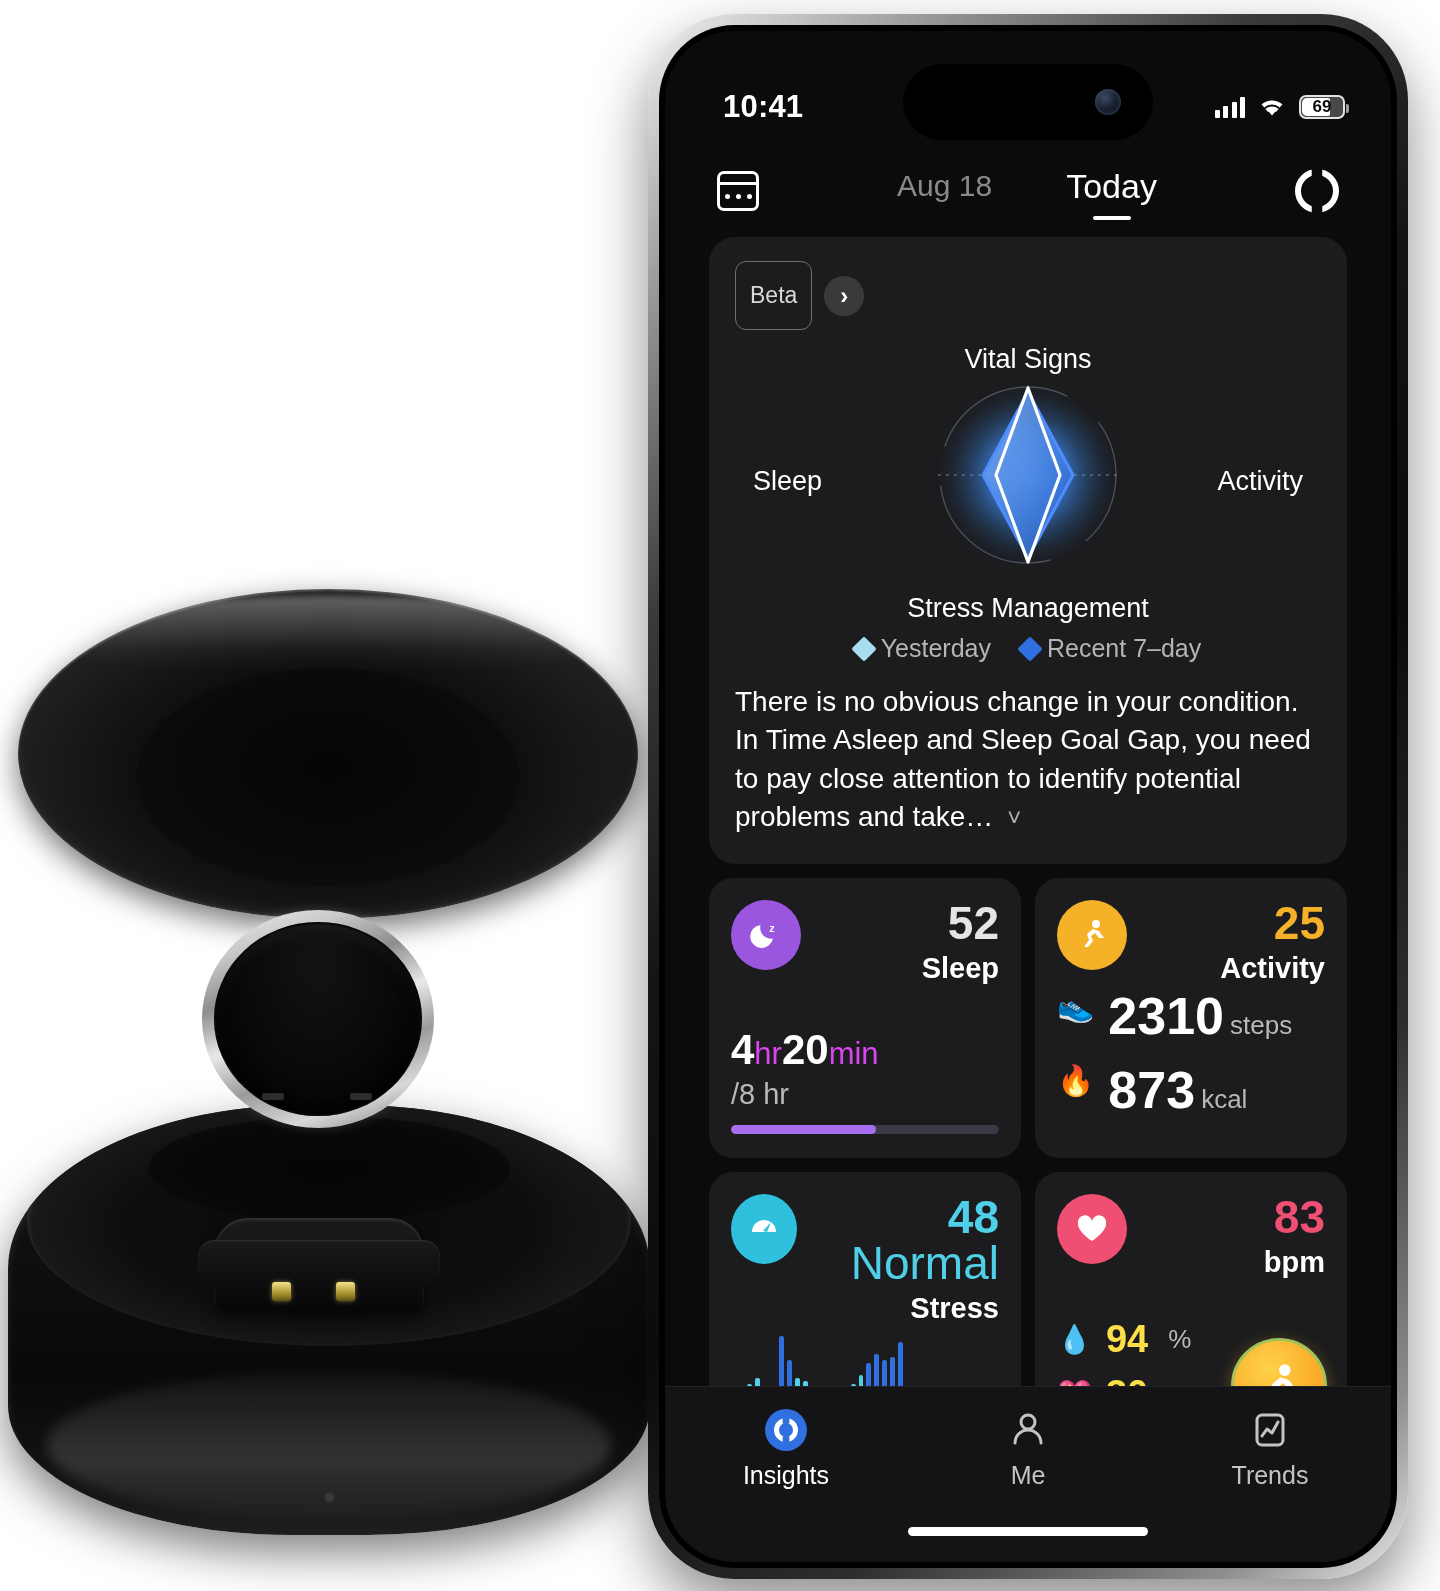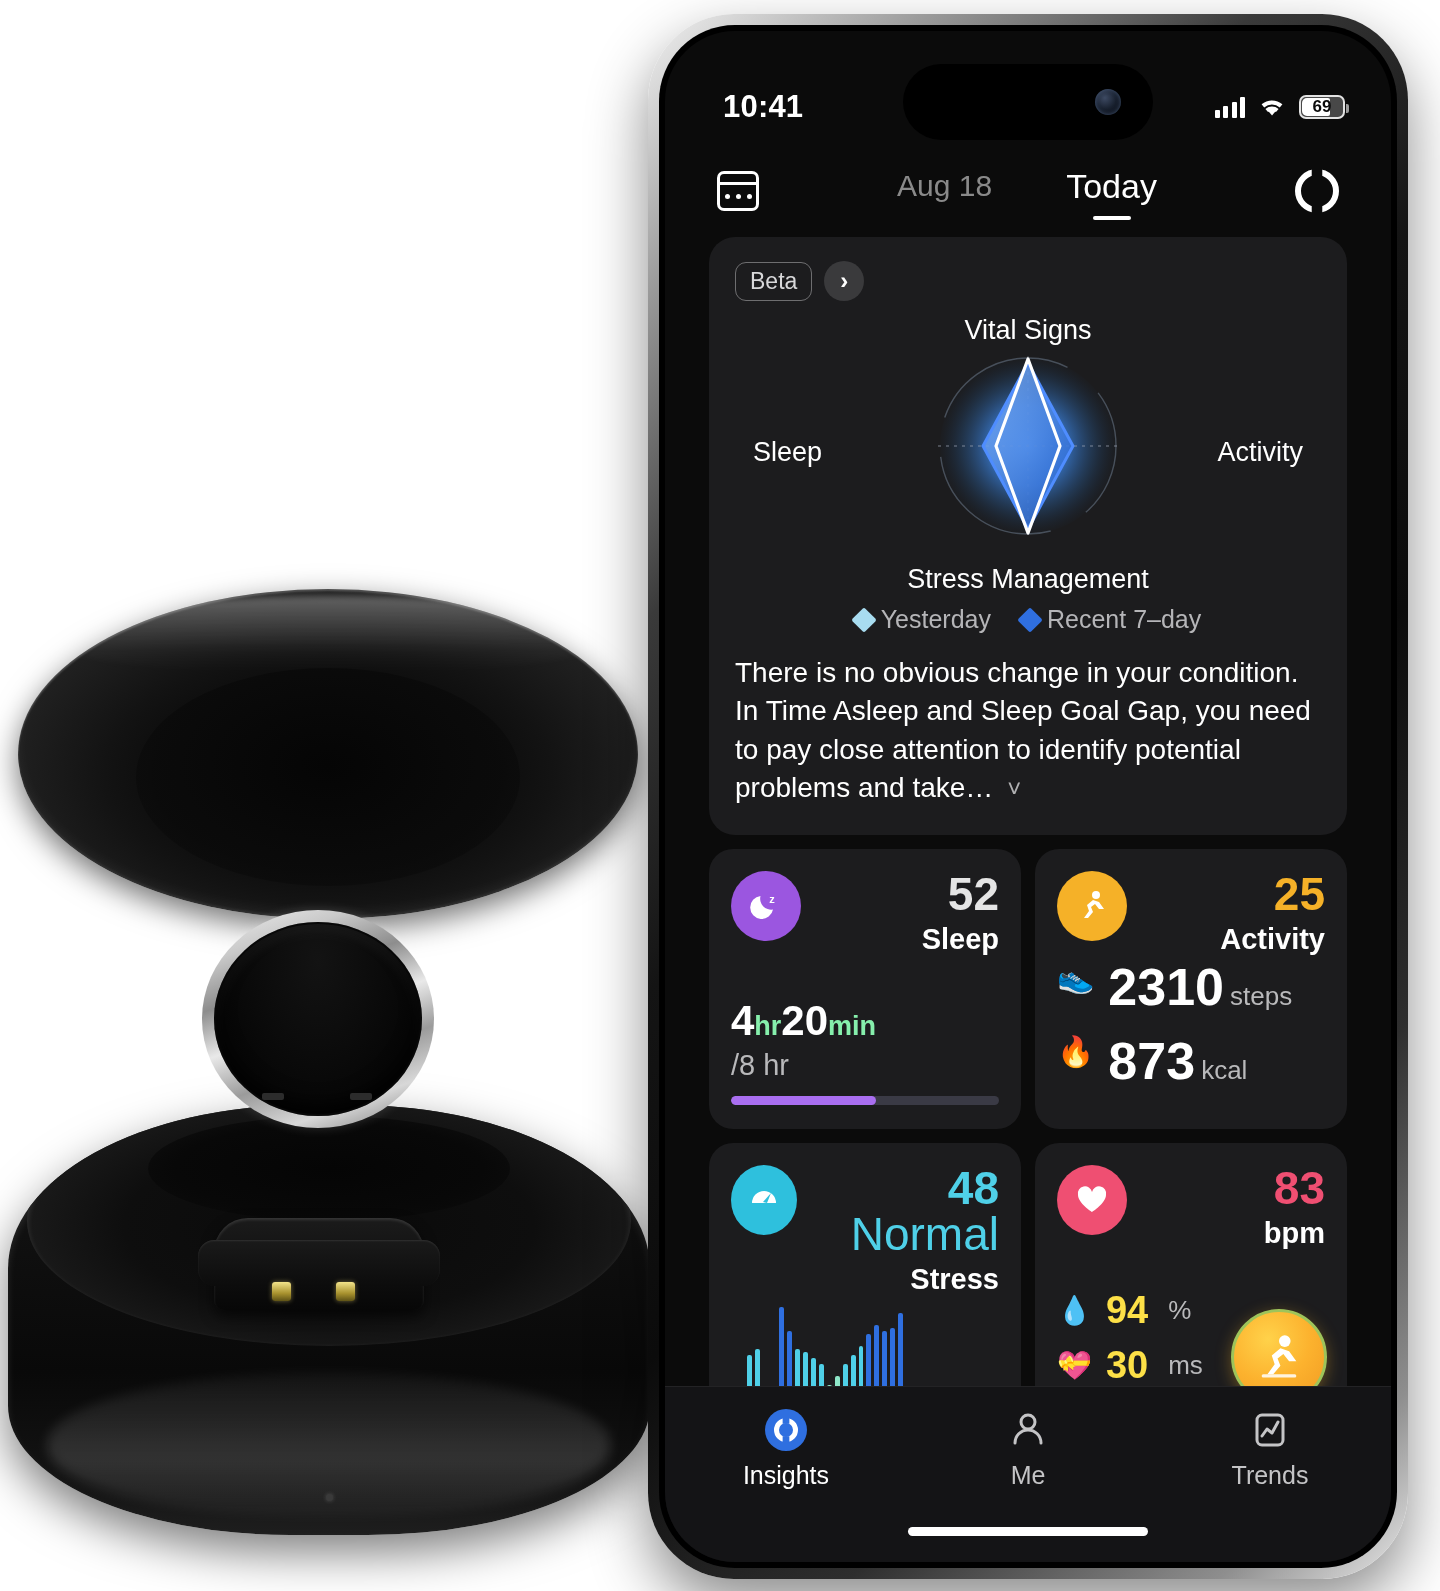--- a/index.html
+++ b/index.html
@@ -185,21 +185,21 @@
 
   .content { position:absolute; top:206px; left:0; right:0; bottom:176px; padding:0 44px; }
 
   
   .wellness-card { background:#1c1c1e; border-radius:26px; padding:24px 26px 28px; }
   .wb-head { display:flex; align-items:center; justify-content:space-between; }
   .wb-title { font-size:30px; color:#fff; font-weight:500; }
   .wb-title b { color:#e8913c; font-weight:500; }
   .wb-right { display:flex; align-items:center; gap:12px; }
   .beta-badge {
-    border:1.5px solid #6e6e70; border-radius:11px; padding:5px 14px;
+    border:1.5px solid #6e6e70; border-radius:11px; padding:20px 14px;
     color:#d8d8da; font-size:23px;
   }
   .chev-circle {
     width:40px; height:40px; border-radius:50%; background:#3a3a3c;
     display:flex; align-items:center; justify-content:center;
     color:#fff; font-size:24px; font-weight:700;
   }
 
   .radar-wrap { position:relative; height:276px; margin-top:14px; }
   .axis-label { position:absolute; color:#fff; font-size:27px; }
@@ -223,21 +223,21 @@
   .grid { display:grid; grid-template-columns:1fr 1fr; gap:14px; margin-top:14px; }
   .mcard { background:#1c1c1e; border-radius:24px; padding:22px 22px 24px; position:relative; min-height:280px; display:flex; flex-direction:column; }
   .mcard-top { display:flex; align-items:flex-start; justify-content:space-between; }
   .mbadge { width:70px; height:70px; border-radius:50%; display:flex; align-items:center; justify-content:center; }
   .mscore { text-align:right; line-height:1; }
   .mscore .num { font-size:46px; font-weight:700; }
   .mscore .lab { font-size:29px; color:#fff; font-weight:700; margin-top:8px; display:block; }
 
   .sleep-dur { margin-top:auto; color:#fff; }
   .sleep-dur .big { font-size:42px; font-weight:700; }
-  .sleep-dur .unit { font-size:27px; color:#86efac; font-weight:700; }
+  .sleep-dur .unit { font-size:31px; color:#d946ef; font-weight:400; }
   .sleep-goal { color:#b9b9bb; font-size:29px; margin-top:4px; }
   .bar { height:9px; border-radius:5px; background:#3a3a45; margin-top:14px; overflow:hidden; }
   .bar > i { display:block; height:100%; border-radius:5px; }
 
   .act-rows { margin-top:auto; }
   .act-row { display:flex; align-items:flex-start; gap:14px; margin-bottom:14px; }
   .act-emoji { font-size:30px; line-height:1; padding-top:6px; }
   .act-main { flex:1; }
   .act-val { color:#fff; font-size:52px; font-weight:700; }
   .act-unit { color:#b9b9bb; font-size:26px; font-weight:400; margin-left:6px; }

